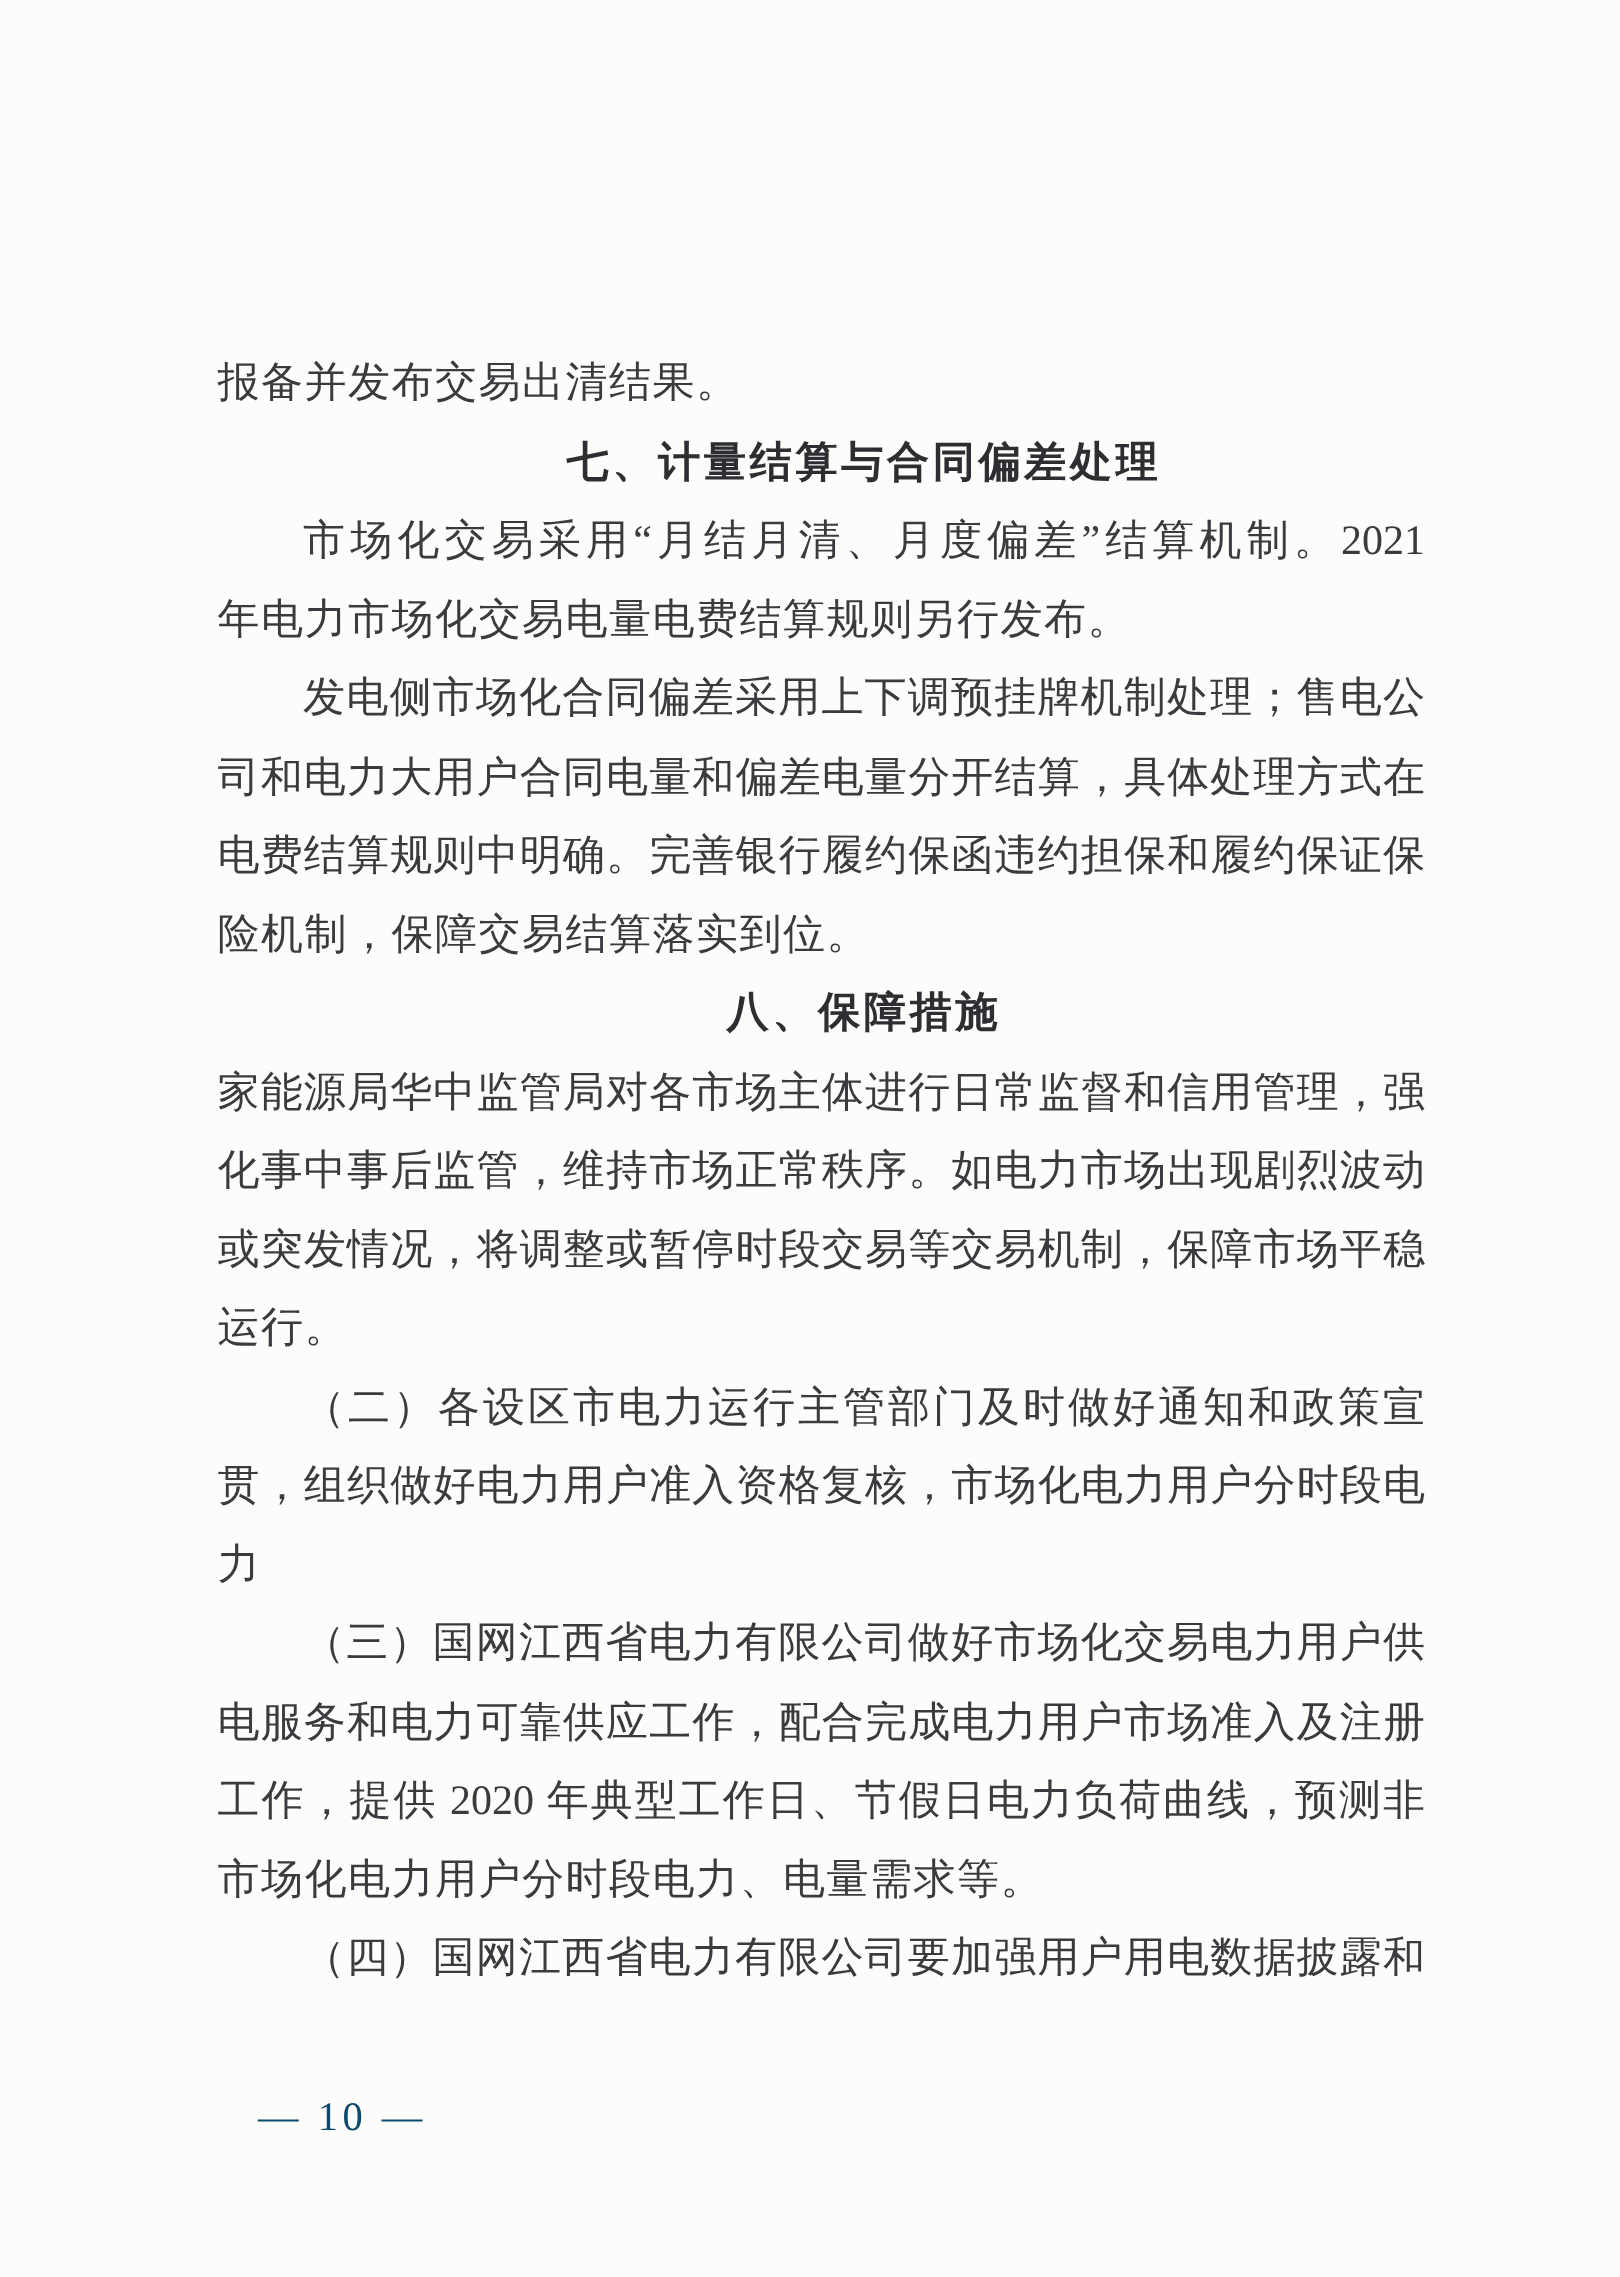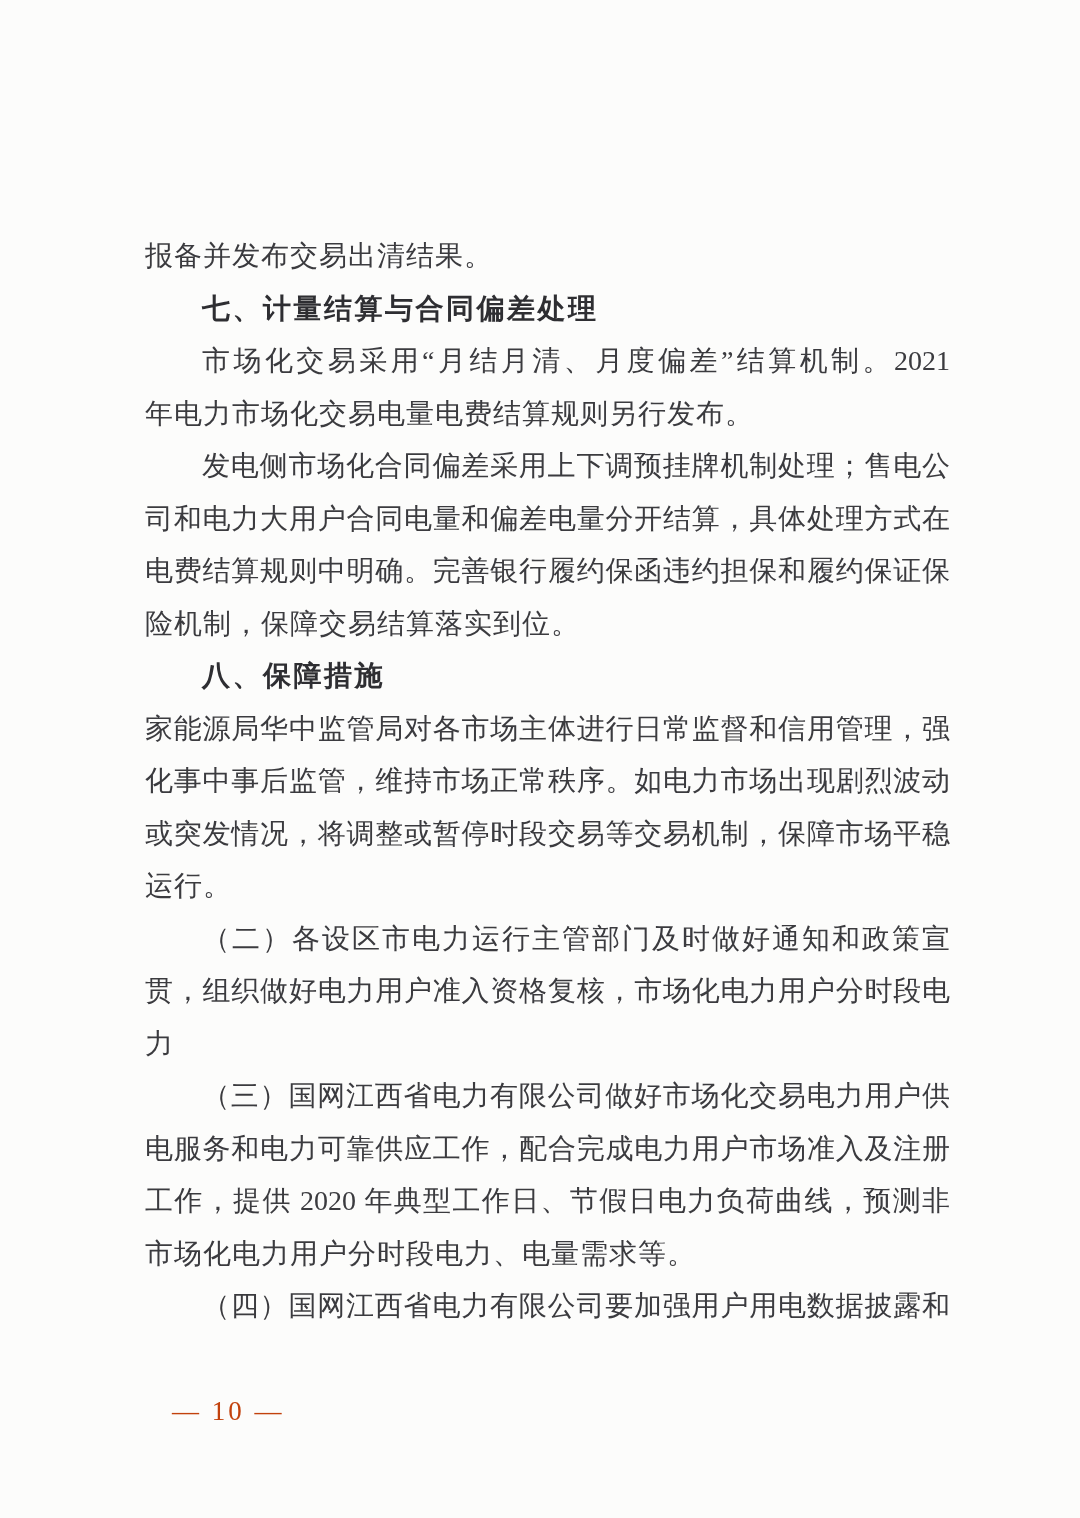--- a/index.html
+++ b/index.html
@@ -31,34 +31,35 @@
     color: #3b3b3f;
   }
   .ln.fill {
     letter-spacing: 0;
     text-align: justify;
     text-align-last: justify;
     text-justify: inter-character;
   }
   .ln.ind {
     padding-left: 57px;
+    text-align: center;
   }
   .ln.hd {
     font-weight: 700;
     letter-spacing: 2.5px;
     color: #2e2e32;
   }
   .footer {
     position: absolute;
     left: 172px;
     top: 1344px;
     font-size: 27px;
     line-height: 40px;
     letter-spacing: 3px;
-    color: #c2410c;
+    color: #0c4a6e;
   }
 </style>
 </head>
 <body>
 
 <div class="page">
   <div class="textblock">
     <div class="ln">报备并发布交易出清结果。</div>
     <div class="ln ind hd">七、计量结算与合同偏差处理</div>
     <div class="ln ind fill">市场化交易采用“月结月清、月度偏差”结算机制。2021</div>

